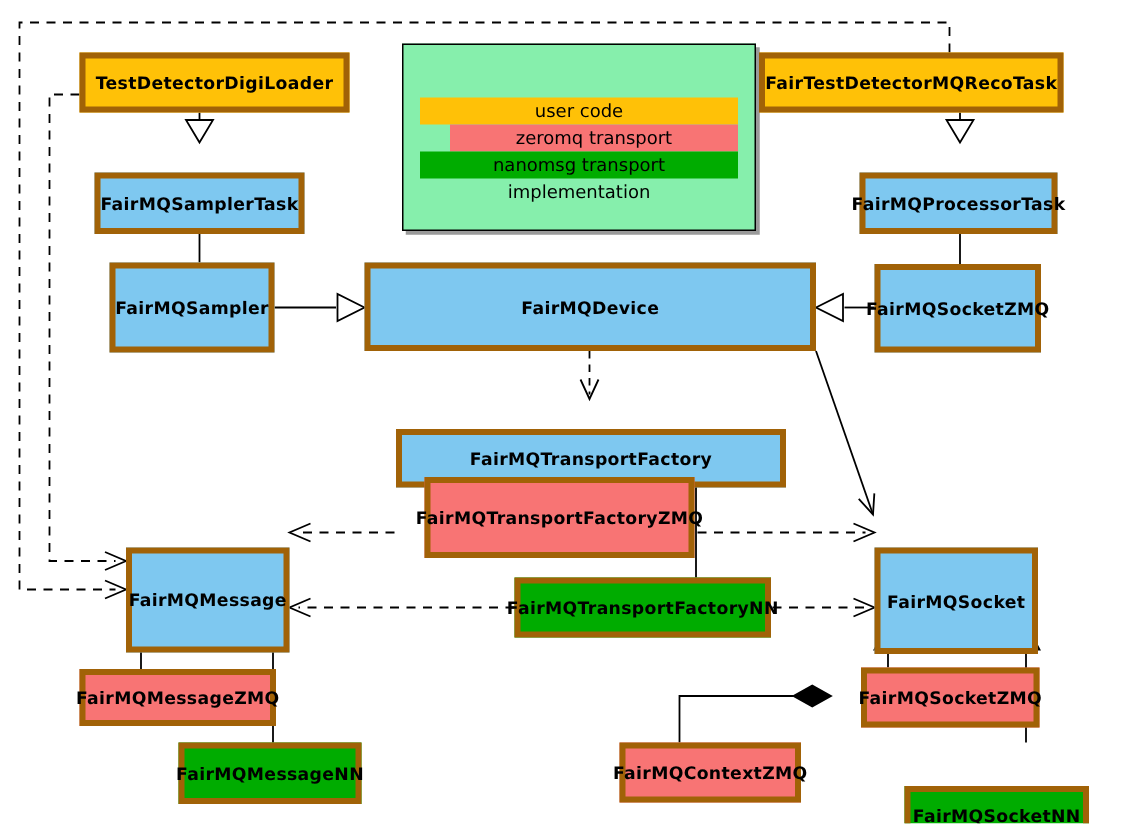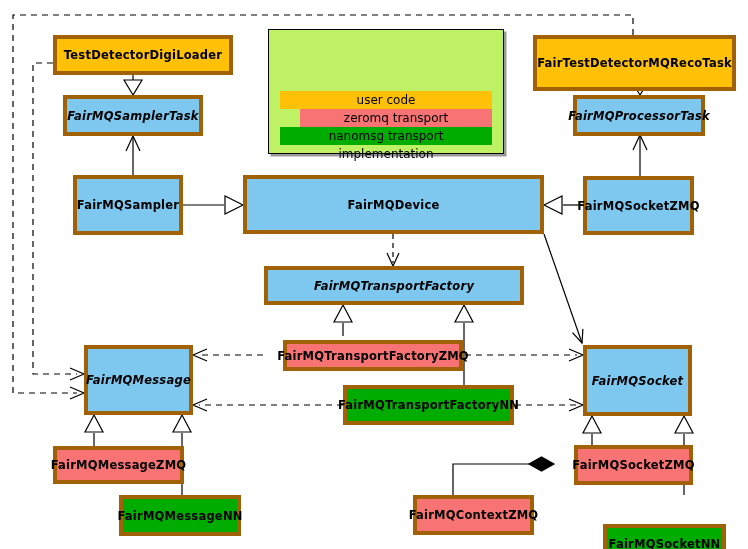--- a/index.html
+++ b/index.html
@@ -20,27 +20,27 @@
     letter-spacing:.02em;
     color:#000;
     text-align:center;
     white-space:nowrap;
     box-sizing:border-box;
   }
   .user{background:var(--c-user,#FFC107);}
   .fw{background:var(--c-framework,#7EC8F0);}
   .zmq{background:var(--c-zeromq,#F87474);margin-left:20px;}
   .nn{background:var(--c-nanomsg,#00AC00);}
-  .abstract{font-style:italic;}
+  .abstract{margin-top:20px;}
   .legend{
     position:absolute;left:268px;top:29px;width:236px;height:125px;
-    background:#bef264;border:1px solid #000;
+    background:#86efac;border:1px solid #000;
     box-shadow:2.5px 2.5px 0 #9a9a9a;
     box-sizing:border-box;
-    display:flex;flex-direction:column;justify-content:flex-end;
+    display:flex;flex-direction:column;justify-content:center;
     padding:8px 11px;
   }
   .legend-row{
     height:18px;line-height:18px;
     font-size:12px;text-align:center;color:#000;
     font-weight:normal;
   }
 </style>
 </head>
 <body>
@@ -104,35 +104,35 @@
   </svg>
 
   <div class="legend">
     <div class="legend-row user">user code</div>
     <div class="legend-row zmq">zeromq transport implementation</div>
     <div class="legend-row nn">nanomsg transport implementation</div>
   </div>
 
   <div class="node user" style="left:53px;top:35px;width:180px;height:40px">TestDetectorDigiLoader</div>
 
-  <div class="node user" style="left:533px;top:35px;width:203px;height:56px">FairTestDetectorMQRecoTask</div>
+  <div class="node user" style="left:506px;top:35px;width:203px;height:40px">FairTestDetectorMQRecoTask</div>
 
   <div class="node fw abstract" style="left:63px;top:95px;width:140px;height:41px">FairMQSamplerTask</div>
 
   <div class="node fw abstract" style="left:573px;top:95px;width:132px;height:41px">FairMQProcessorTask</div>
 
   <div class="node fw" style="left:73px;top:175px;width:110px;height:60px">FairMQSampler</div>
 
   <div class="node fw" style="left:243px;top:175px;width:301px;height:59px">FairMQDevice</div>
 
   <div class="node fw" style="left:583px;top:176px;width:111px;height:59px">FairMQSocketZMQ</div>
 
   <div class="node fw abstract" style="left:264px;top:266px;width:260px;height:39px">FairMQTransportFactory</div>
 
-  <div class="node zmq" style="left:263px;top:340px;width:180px;height:31px">FairMQTransportFactoryZMQ</div>
+  <div class="node zmq" style="left:263px;top:318px;width:180px;height:54px">FairMQTransportFactoryZMQ</div>
 
   <div class="node nn" style="left:343px;top:385px;width:171px;height:40px">FairMQTransportFactoryNN</div>
 
   <div class="node fw abstract" style="left:583px;top:345px;width:109px;height:71px">FairMQSocket</div>
 
   <div class="node fw abstract" style="left:84px;top:345px;width:109px;height:70px">FairMQMessage</div>
 
   <div class="node zmq" style="left:33px;top:446px;width:131px;height:38px">FairMQMessageZMQ</div>
 
   <div class="node nn" style="left:119px;top:495px;width:122px;height:41px">FairMQMessageNN</div>

